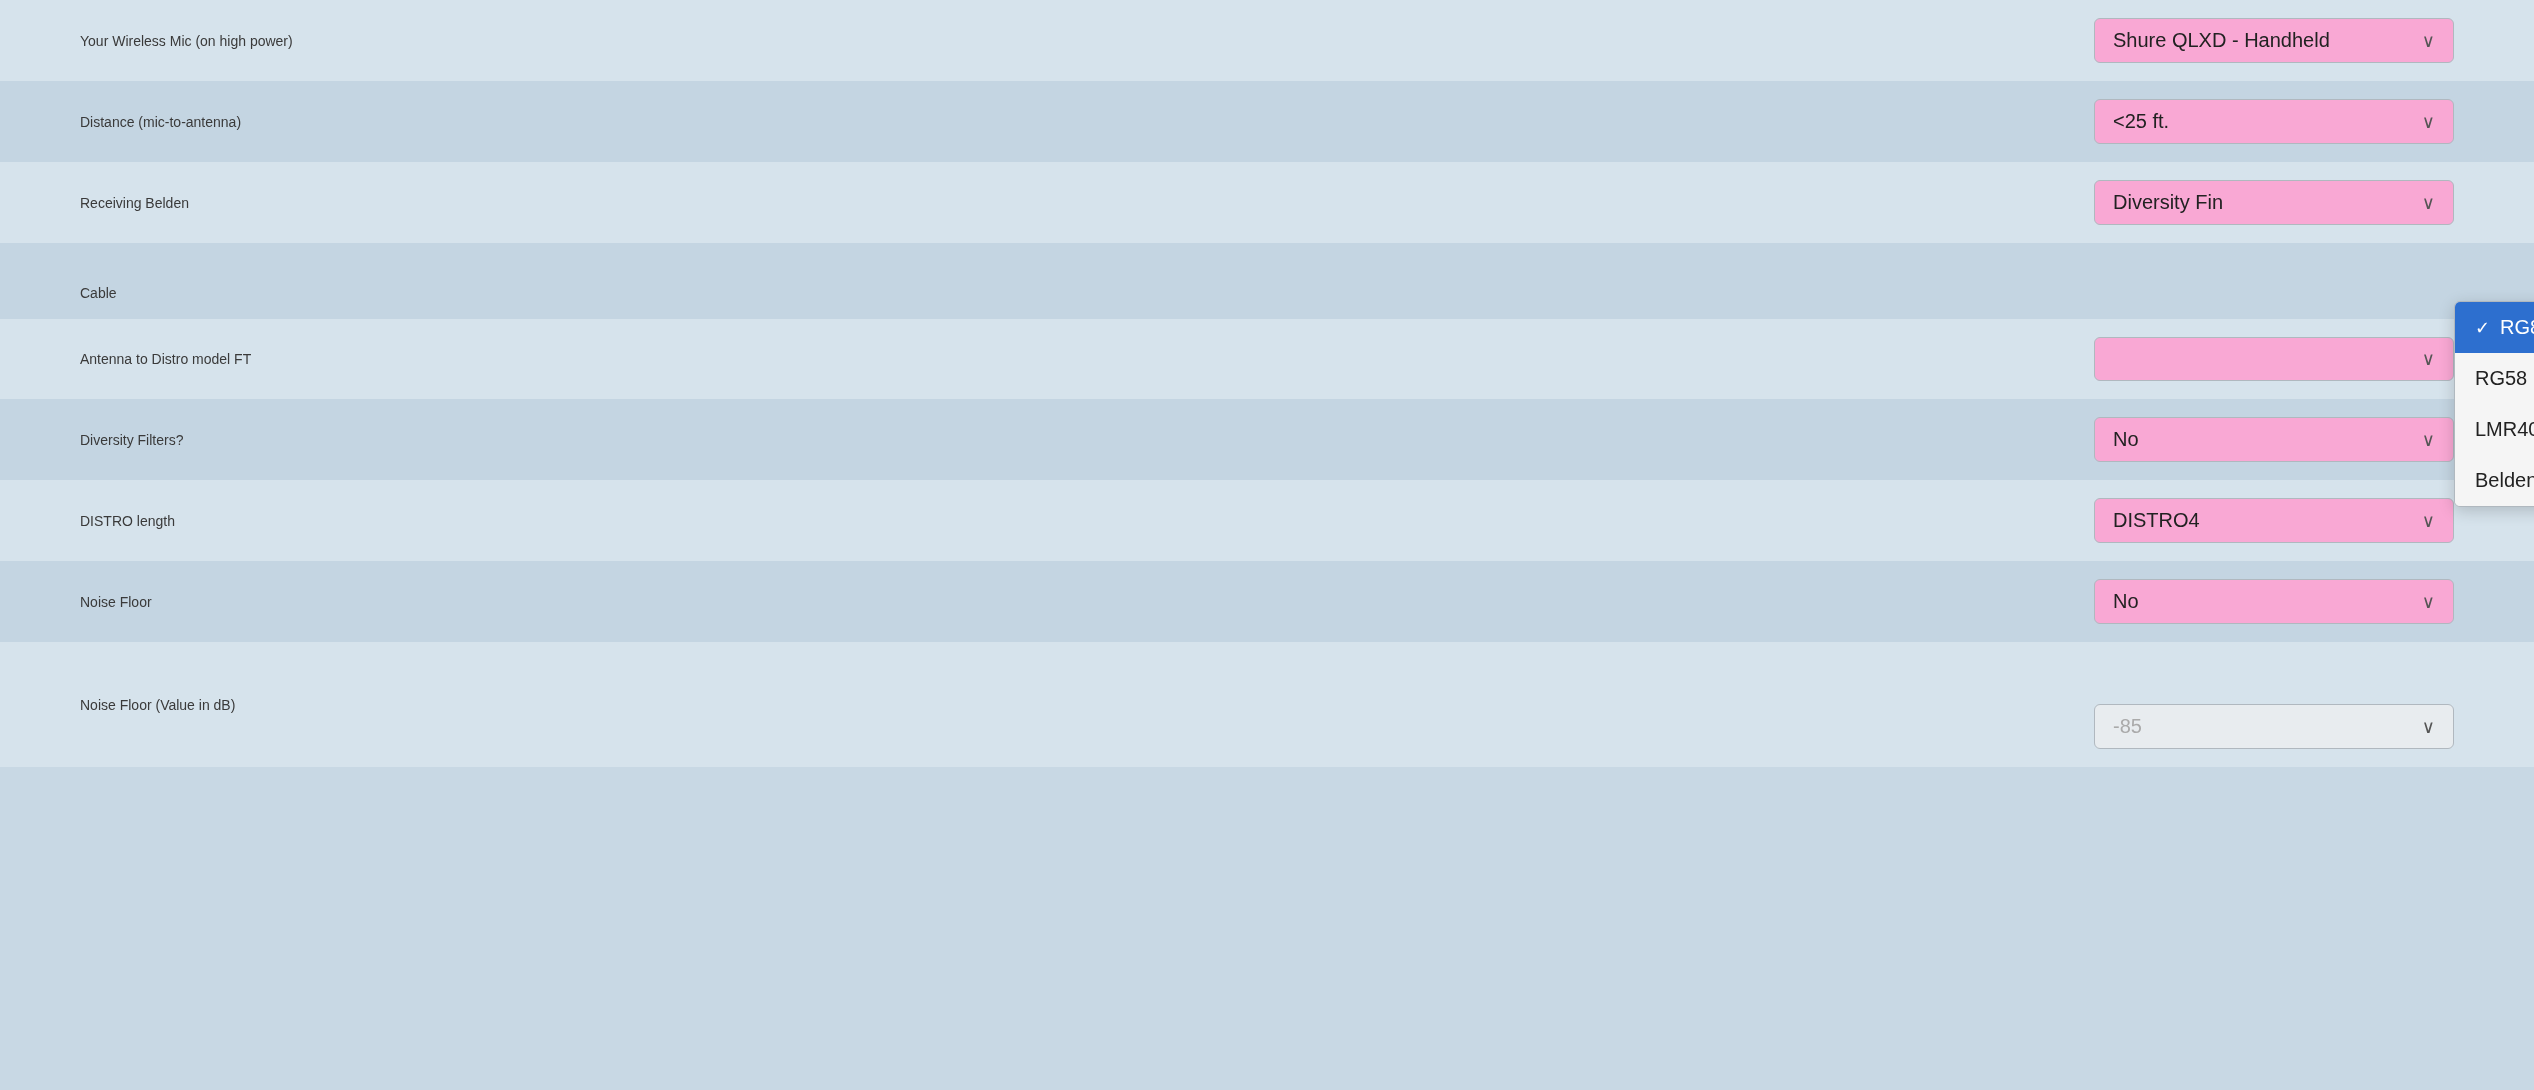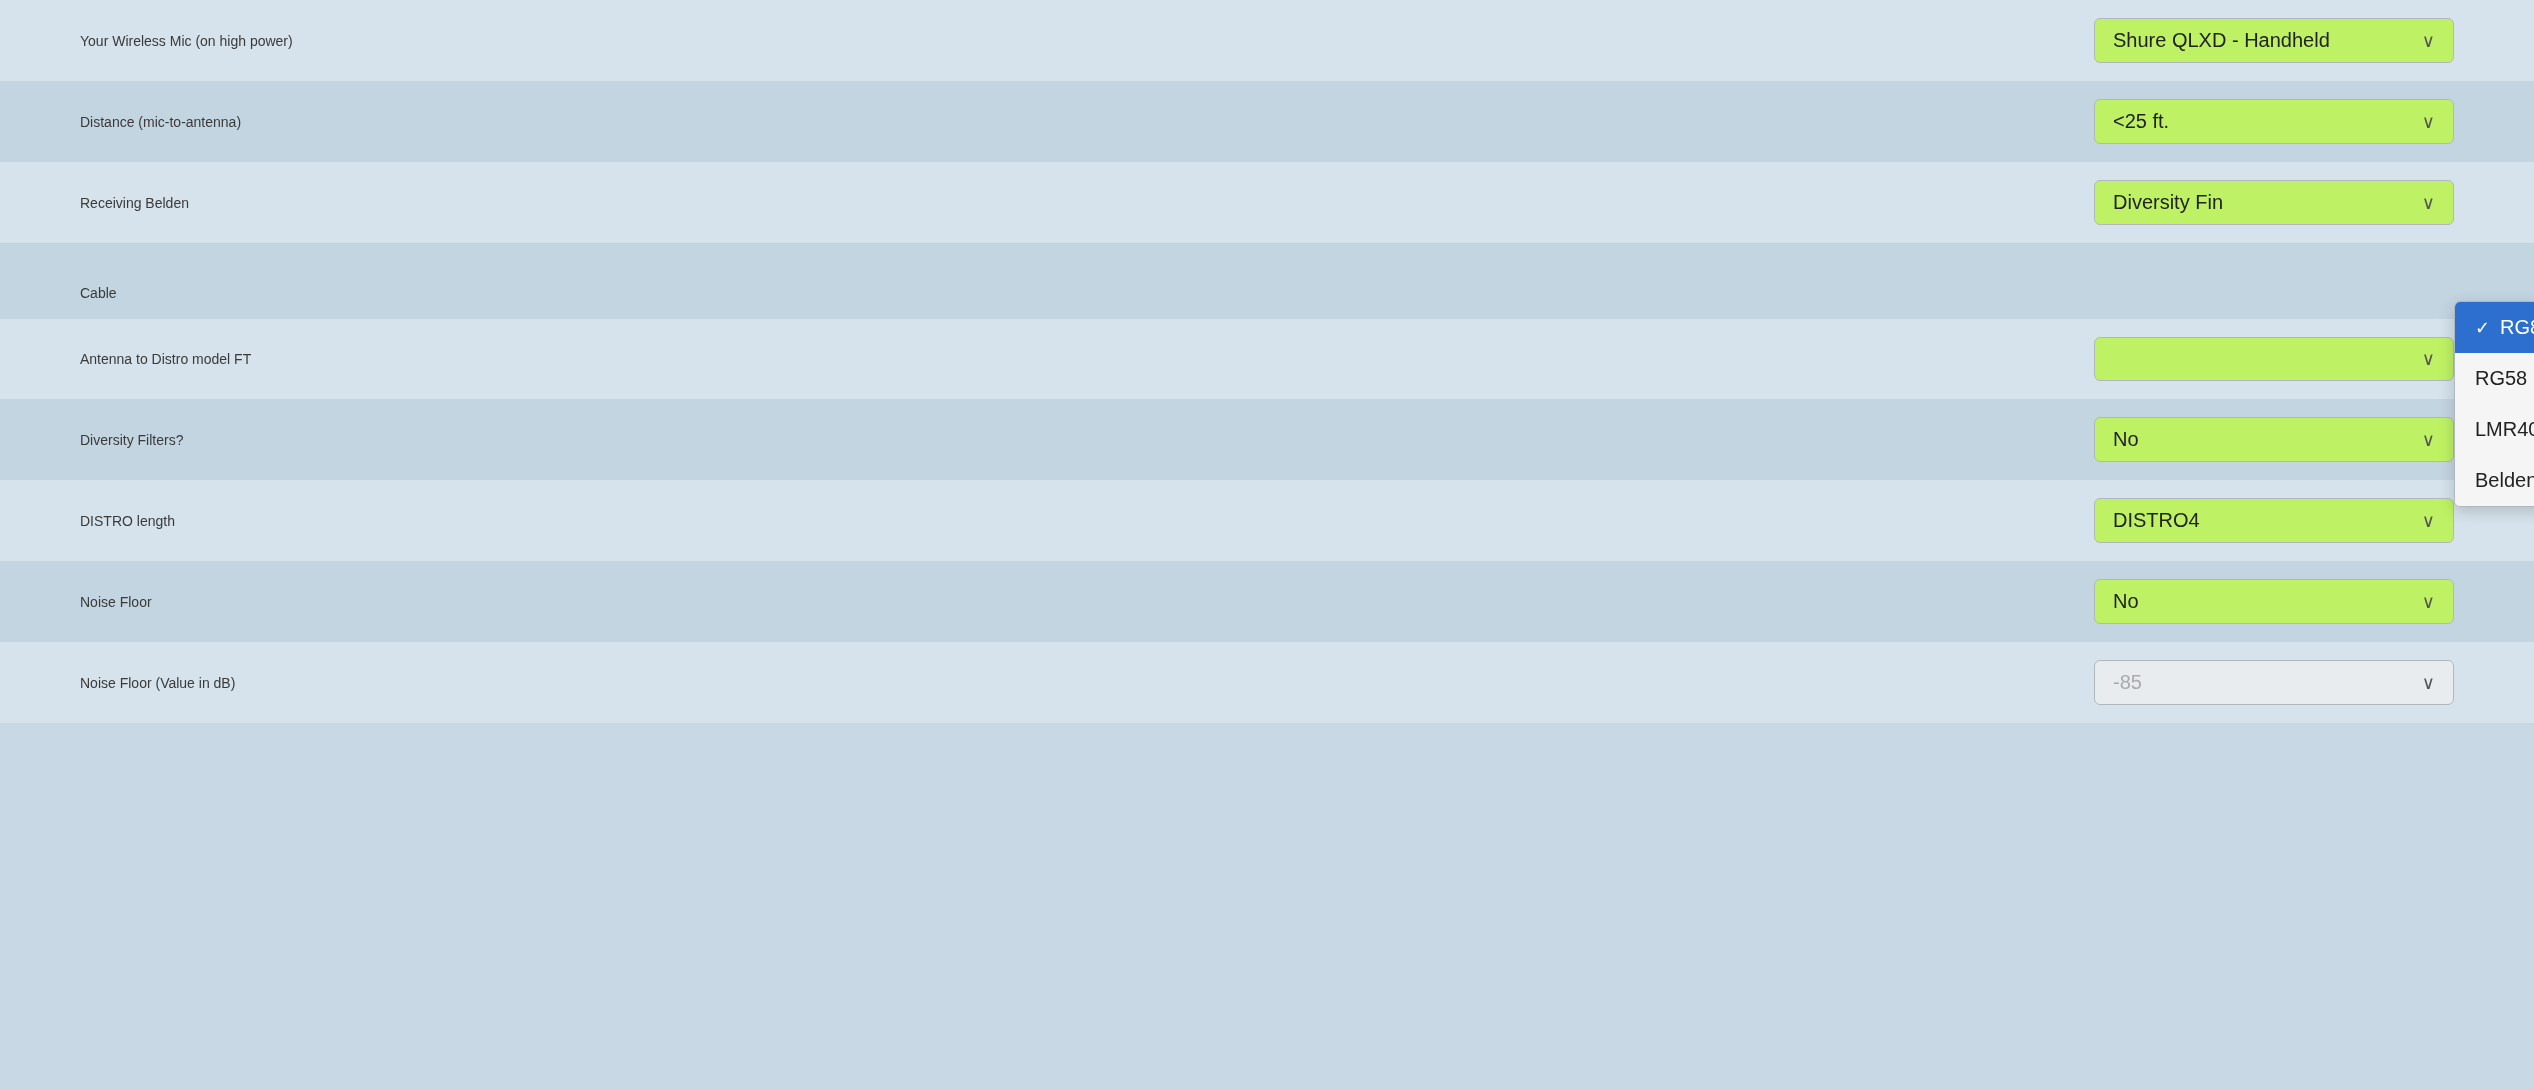--- a/index.html
+++ b/index.html
@@ -32,33 +32,34 @@
       flex: 0 0 auto;
     }
     .row-control {
       flex: 0 0 auto;
       position: relative;
     }
     .select-box {
       display: flex;
       align-items: center;
       justify-content: space-between;
-      background: #bef264;
+      background: #f9a8d4;
       border: 1.5px solid #b0b8bf;
       border-radius: 6px;
       padding: 10px 18px;
       width: 360px;
       font-size: 20px;
       color: #222;
       cursor: pointer;
       user-select: none;
     }
     .select-box.disabled {
       background: #e8ecef;
       color: #aaa;
+      margin-top: 44px;
     }
     .chevron-icon {
       font-size: 18px;
       color: #555;
       margin-left: 12px;
     }
     
     .dropdown-wrapper {
       position: relative;
     }

